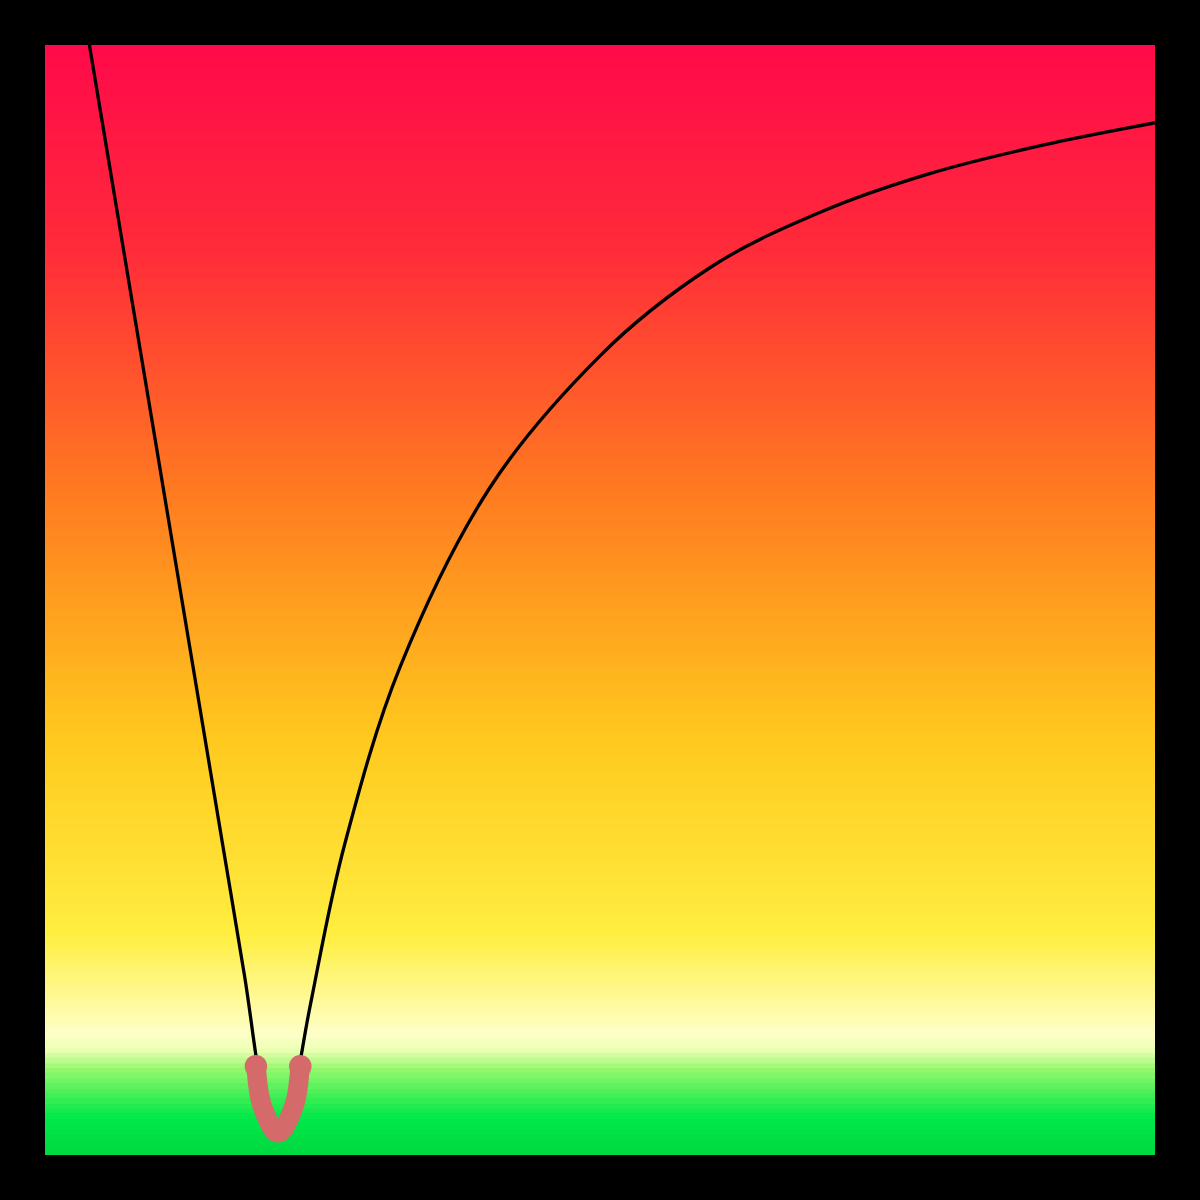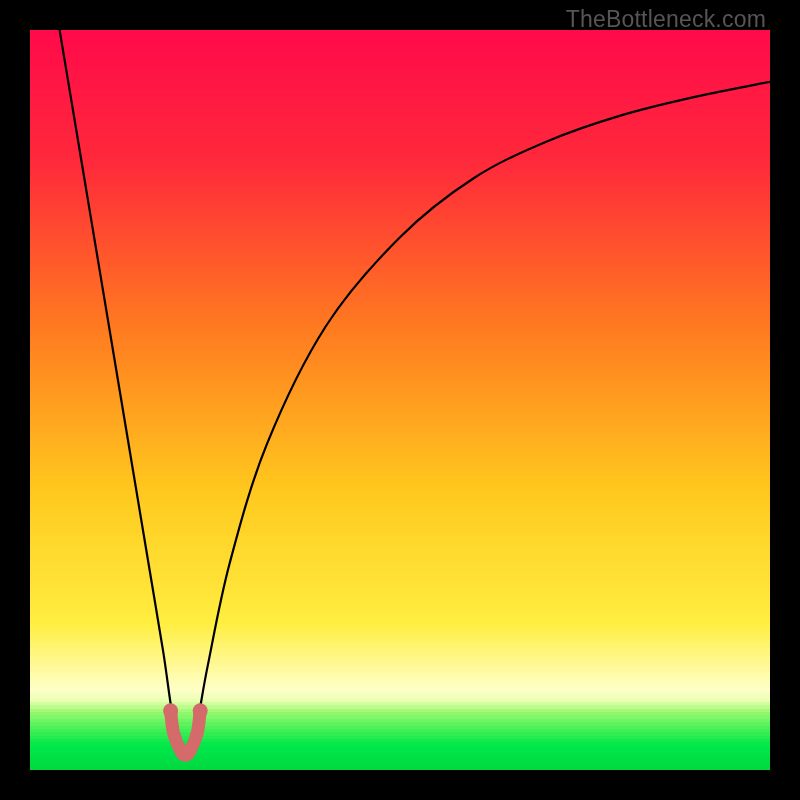--- a/index.html
+++ b/index.html
@@ -45,21 +45,20 @@
     position: absolute;
     left: 0; top: 0;
     z-index: 4;
   }
 </style>
 </head>
 <body>
 
 <div class="frame">
 
-  <div class="watermark">TheBottleneck.com</div>
 
   <div class="plot">
 
     <div class="gradient" id="gradient">
         <div class="slice" style="top:0px;height:5px;background:rgb(255,10,74)"></div>
         <div class="slice" style="top:3px;height:5px;background:rgb(255,11,74)"></div>
         <div class="slice" style="top:6px;height:6px;background:rgb(255,12,73)"></div>
         <div class="slice" style="top:10px;height:5px;background:rgb(255,12,73)"></div>
         <div class="slice" style="top:13px;height:5px;background:rgb(255,13,72)"></div>
         <div class="slice" style="top:16px;height:6px;background:rgb(255,14,72)"></div>

